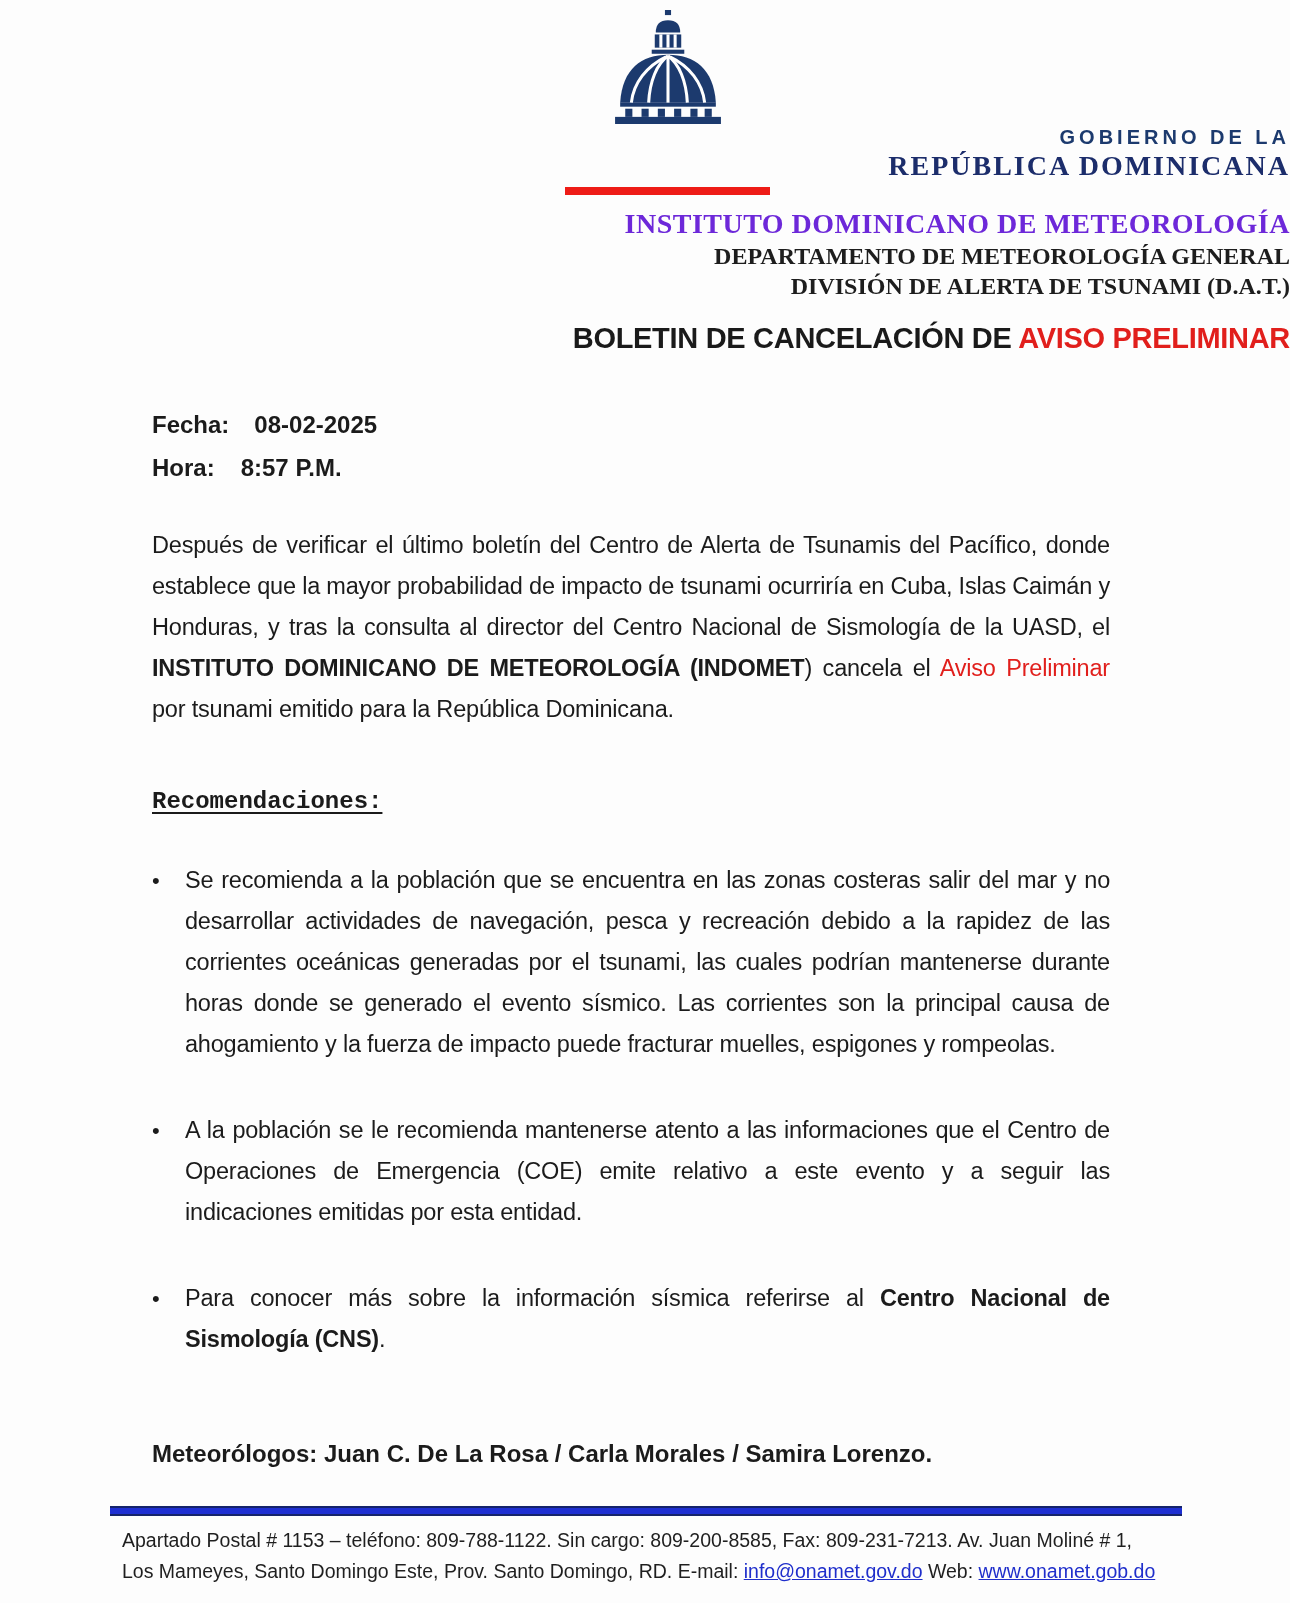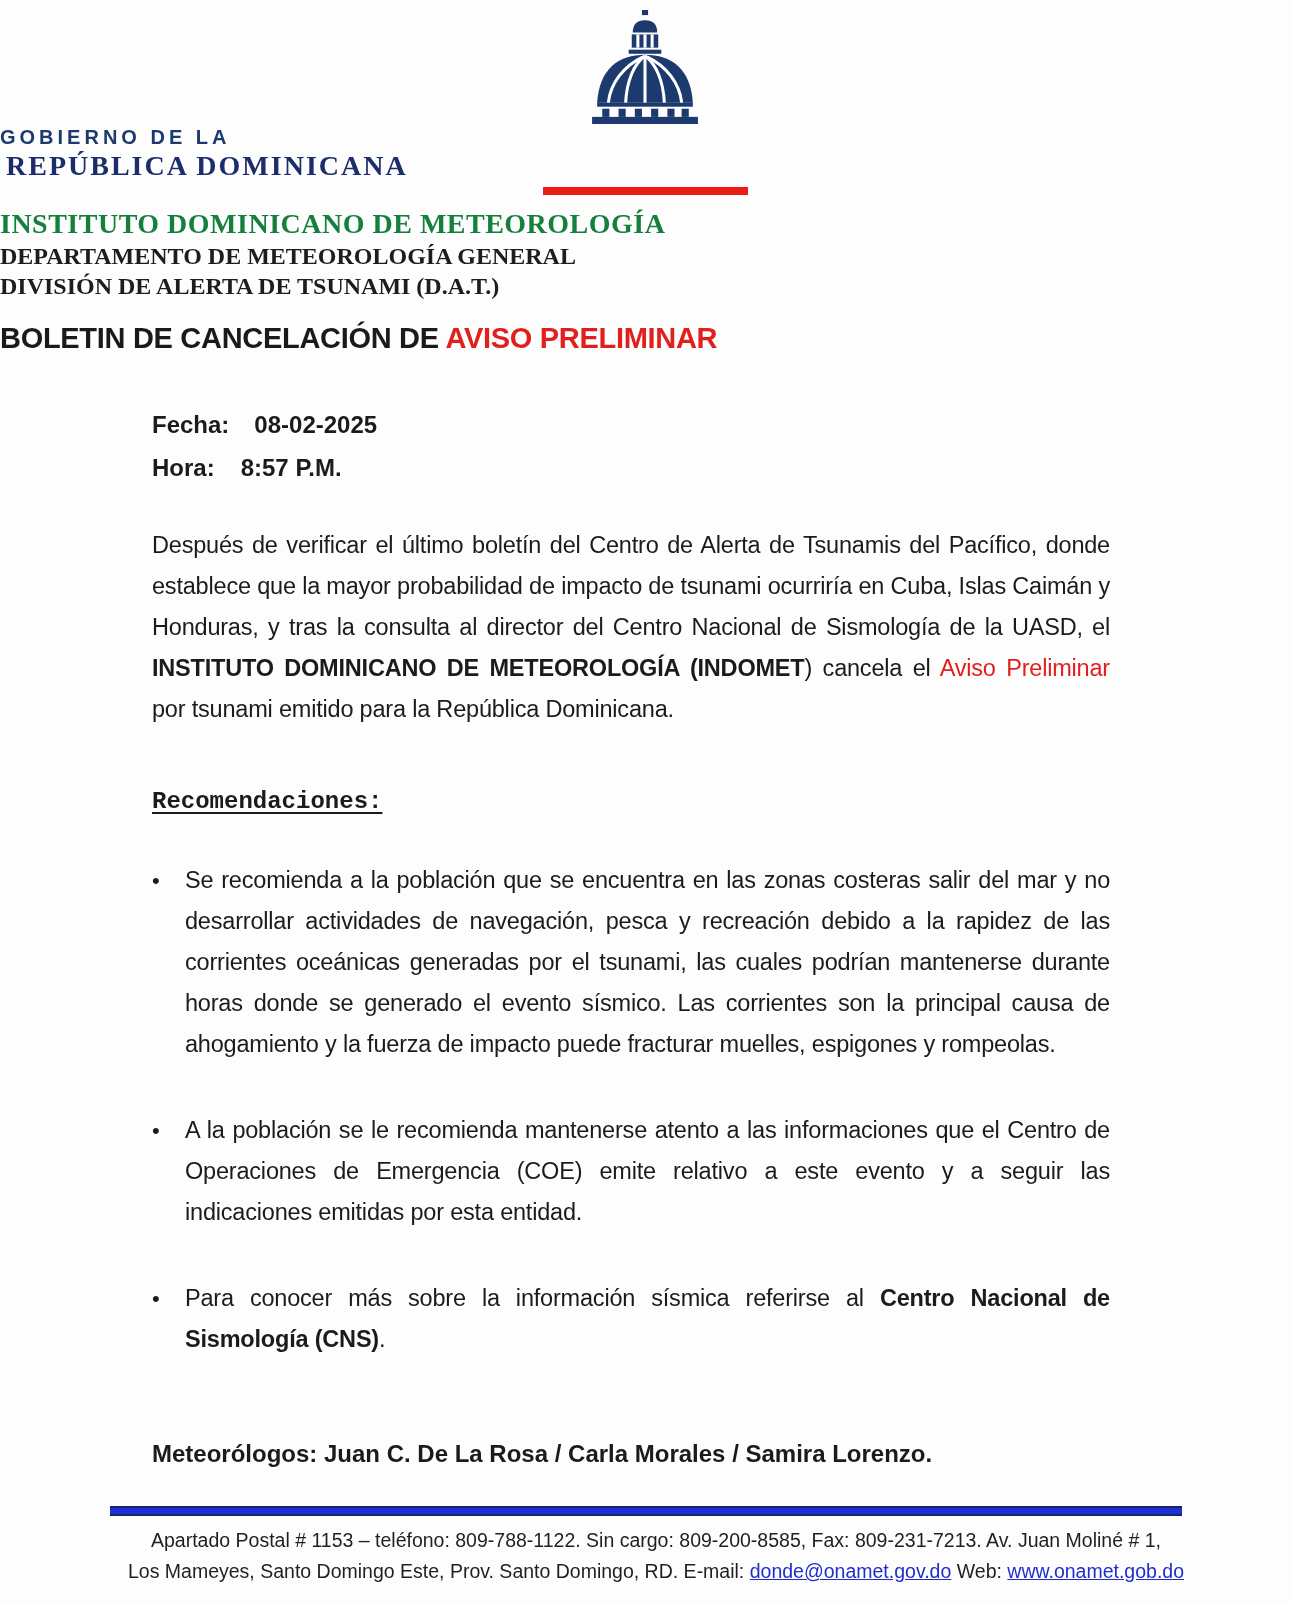--- a/index.html
+++ b/index.html
@@ -9,36 +9,36 @@
     font-family:"Liberation Sans",sans-serif;
     color:#1b1b1b;
     overflow:hidden;
   }
   .page{
     display:flex;flex-direction:column;
     width:1290px;height:1603px;box-sizing:border-box;
     padding-top:10px;
   }
   
-  .hdr{text-align:left;}
+  .hdr{text-align:right;padding-left:45px;}
   .logo-svg{display:block;margin:0 auto;}
   .gob-line{
     font-size:20px;font-weight:700;letter-spacing:4px;
     color:#1c3a6e;margin-top:2px;
   }
   .rep-line{
     font-family:"Liberation Serif",serif;
     font-size:28px;font-weight:700;letter-spacing:2px;
     color:#1c2d6b;margin-top:1px;margin-left:6px;
   }
   .red-bar{width:205px;height:8px;background:#ee1c17;margin:5px auto 0;}
   .inst-line{
     font-family:"Liberation Serif",serif;
     font-size:28px;font-weight:700;letter-spacing:.5px;
-    color:#15803d;margin-top:13px;
+    color:#6d28d9;margin-top:13px;
   }
   .dept-line,.divn-line{
     font-family:"Liberation Serif",serif;
     font-size:24px;font-weight:700;color:#1d1d1d;margin-top:3px;
   }
   .doc-title{
     margin-top:22px;font-size:29px;font-weight:700;color:#1a1a1a;
     letter-spacing:-.3px;
   }
   .doc-title .red-seg{color:#e11f1c;}
@@ -59,21 +59,21 @@
   }
   ul.recs{list-style:none;margin:0;padding:0;}
   li.rec{
     display:flex;margin-top:45px;
     font-size:23.5px;line-height:41px;letter-spacing:-.2px;
   }
   li.rec .bullet{width:17px;flex:none;font-size:22px;}
   li.rec .btxt{flex:1;text-align:justify;margin-left:16px;}
   .met-line{margin-top:80px;font-size:24px;font-weight:700;}
   
-  .footer{margin-top:auto;padding-bottom:16px;text-align:center;}
+  .footer{margin-top:auto;padding-bottom:16px;}
   .foot-rule{
     margin:0 108px 9px 110px;height:6px;background:#1e2fd2;
     border-top:2px solid #15246b;border-bottom:2px solid #15246b;
   }
   .foot-text{
     margin:0 100px 0 122px;font-size:19.5px;line-height:31px;color:#1f1f1f;
   }
   .flink{color:#1f2ecb;text-decoration:underline;cursor:pointer;}
 </style>
 </head>
@@ -163,17 +163,17 @@
         </li>
       </ul>
 
     <div class="met-line">Meteorólogos: Juan C. De La Rosa / Carla Morales / Samira Lorenzo.</div>
   </div>
 
   <div class="footer">
     <div class="foot-rule"></div>
     <div class="foot-text">
       <div>Apartado Postal # 1153 – teléfono: 809-788-1122. Sin cargo: 809-200-8585, Fax: 809-231-7213. Av. Juan Moliné # 1,</div>
-      <div><span>Los Mameyes, Santo Domingo Este, Prov. Santo Domingo, RD. E-mail:  </span><a class="flink">donde@onamet.gov.do</a><span>  Web: </span><a class="flink">www.onamet.gob.do</a></div>
+      <div><span>Los Mameyes, Santo Domingo Este, Prov. Santo Domingo, RD. E-mail:  </span><a class="flink">info@onamet.gov.do</a><span>  Web: </span><a class="flink">www.onamet.gob.do</a></div>
     </div>
   </div>
 
 </div>
 
 </body></html>

